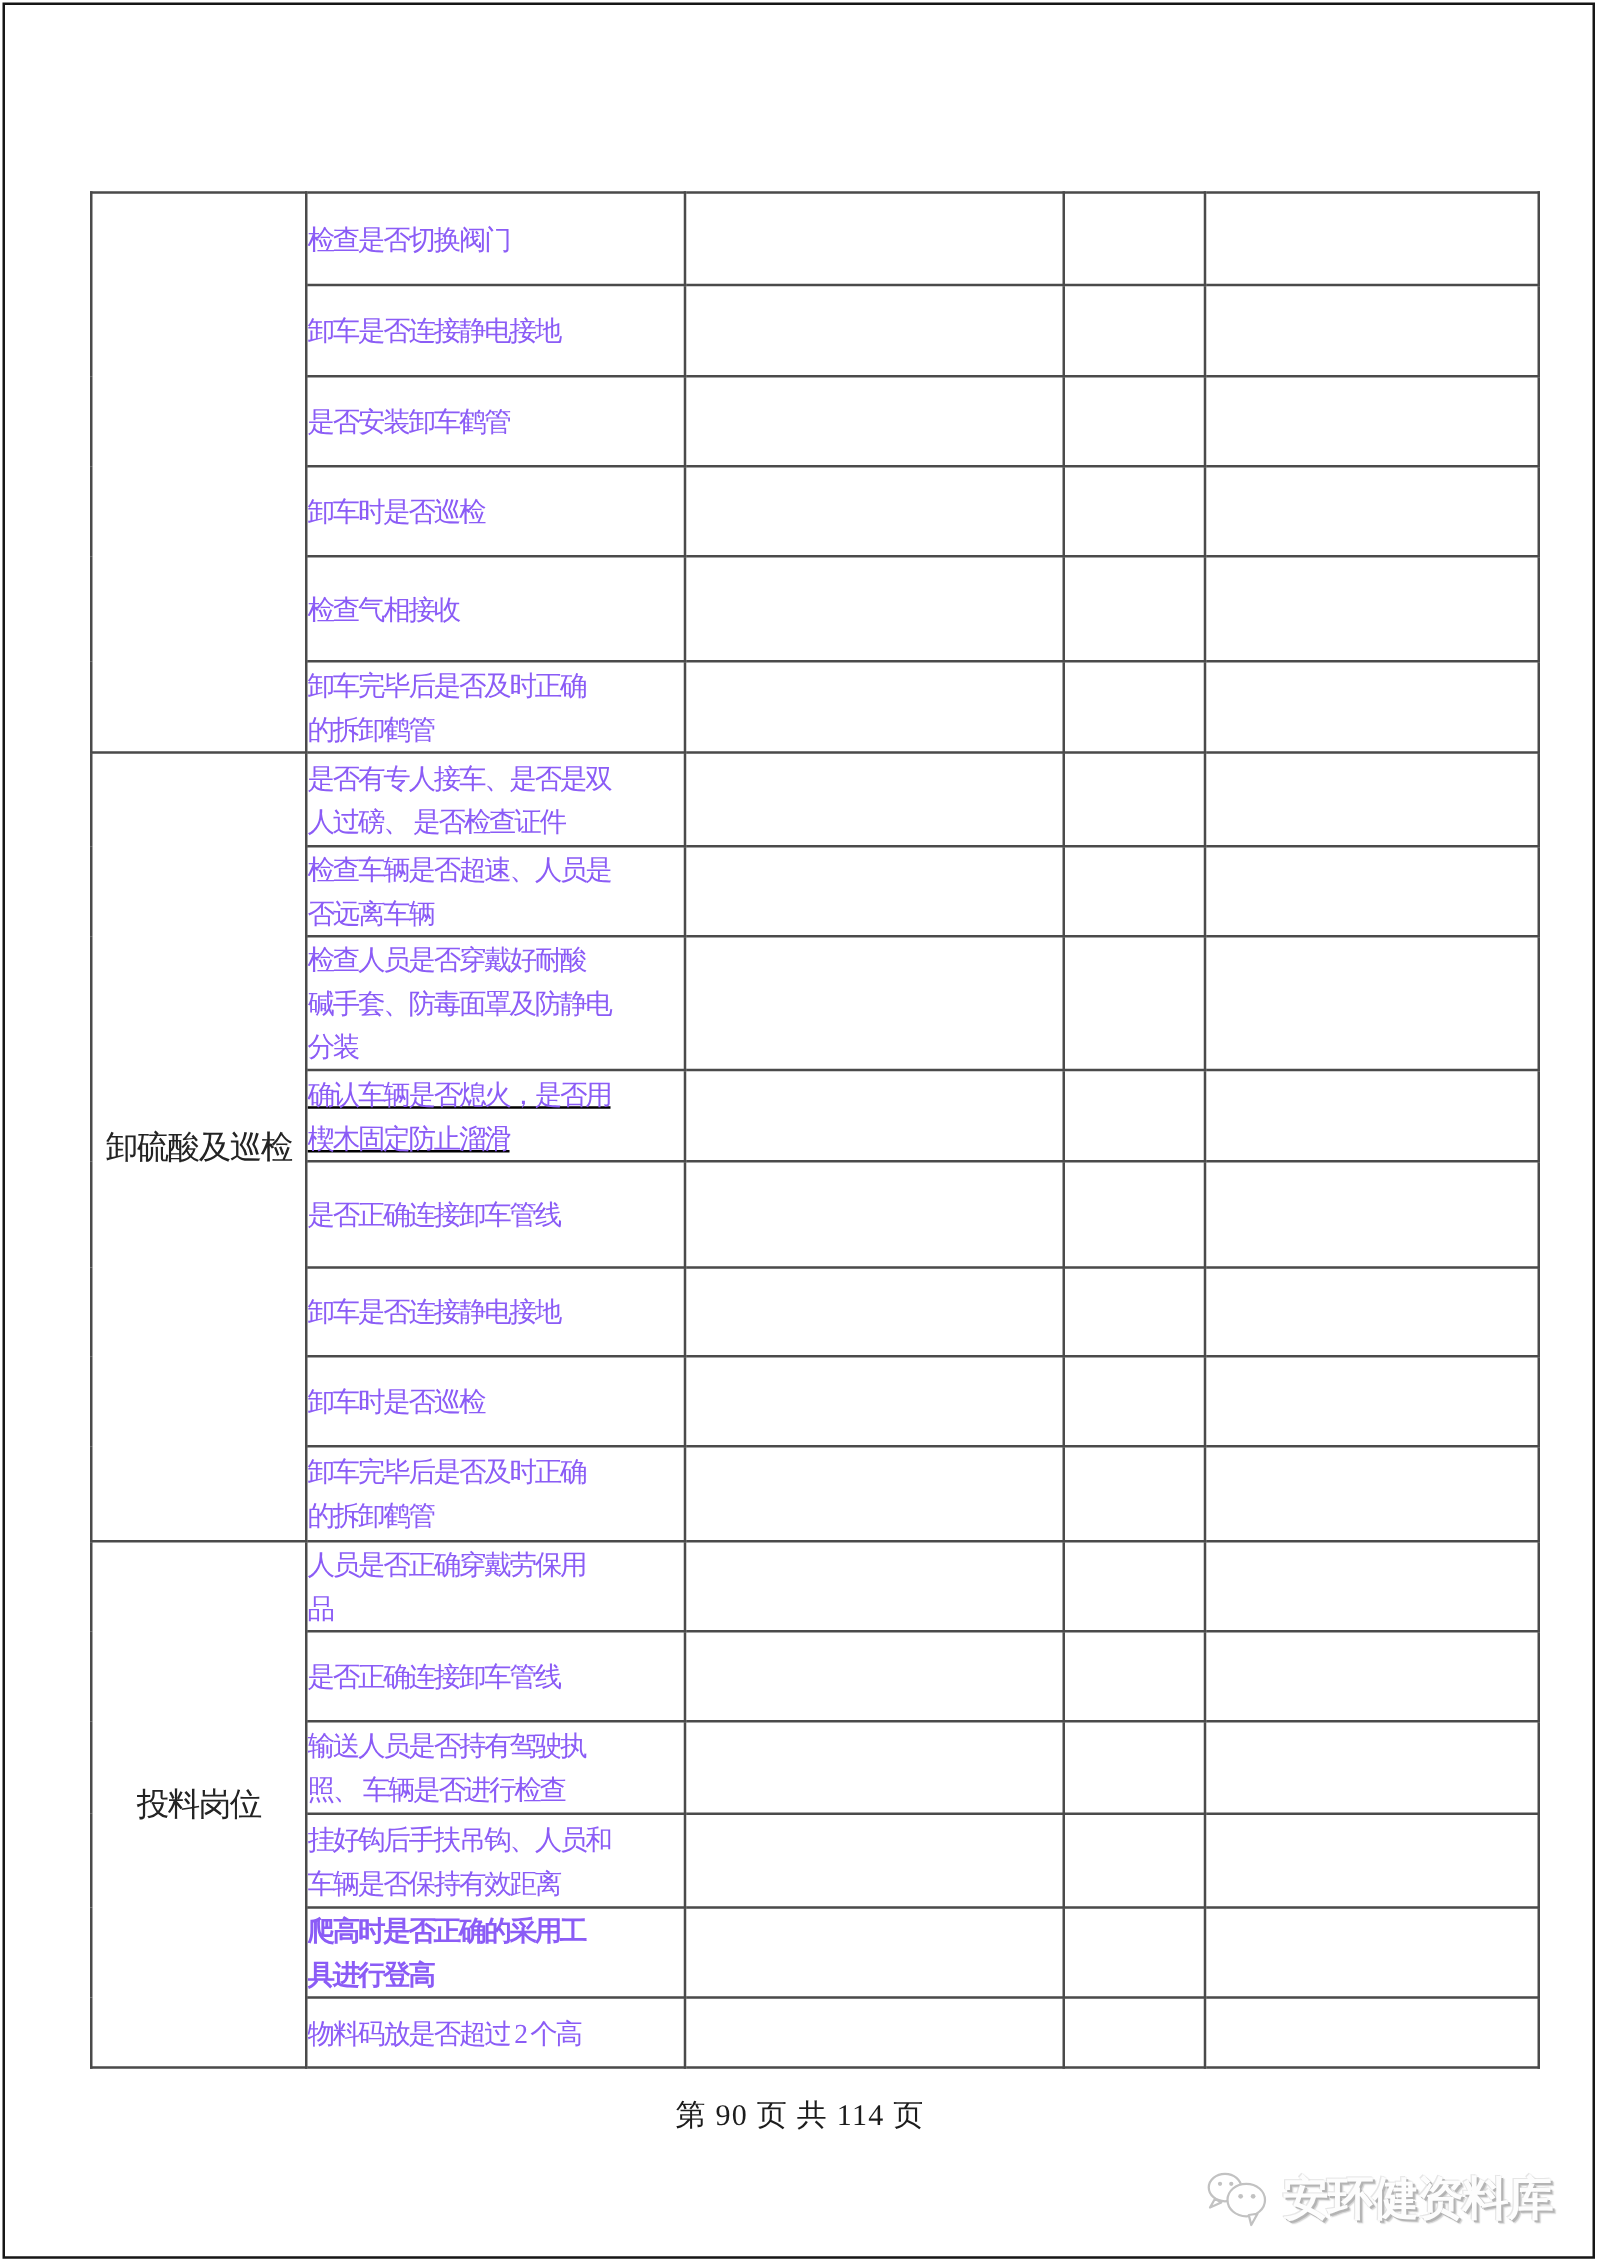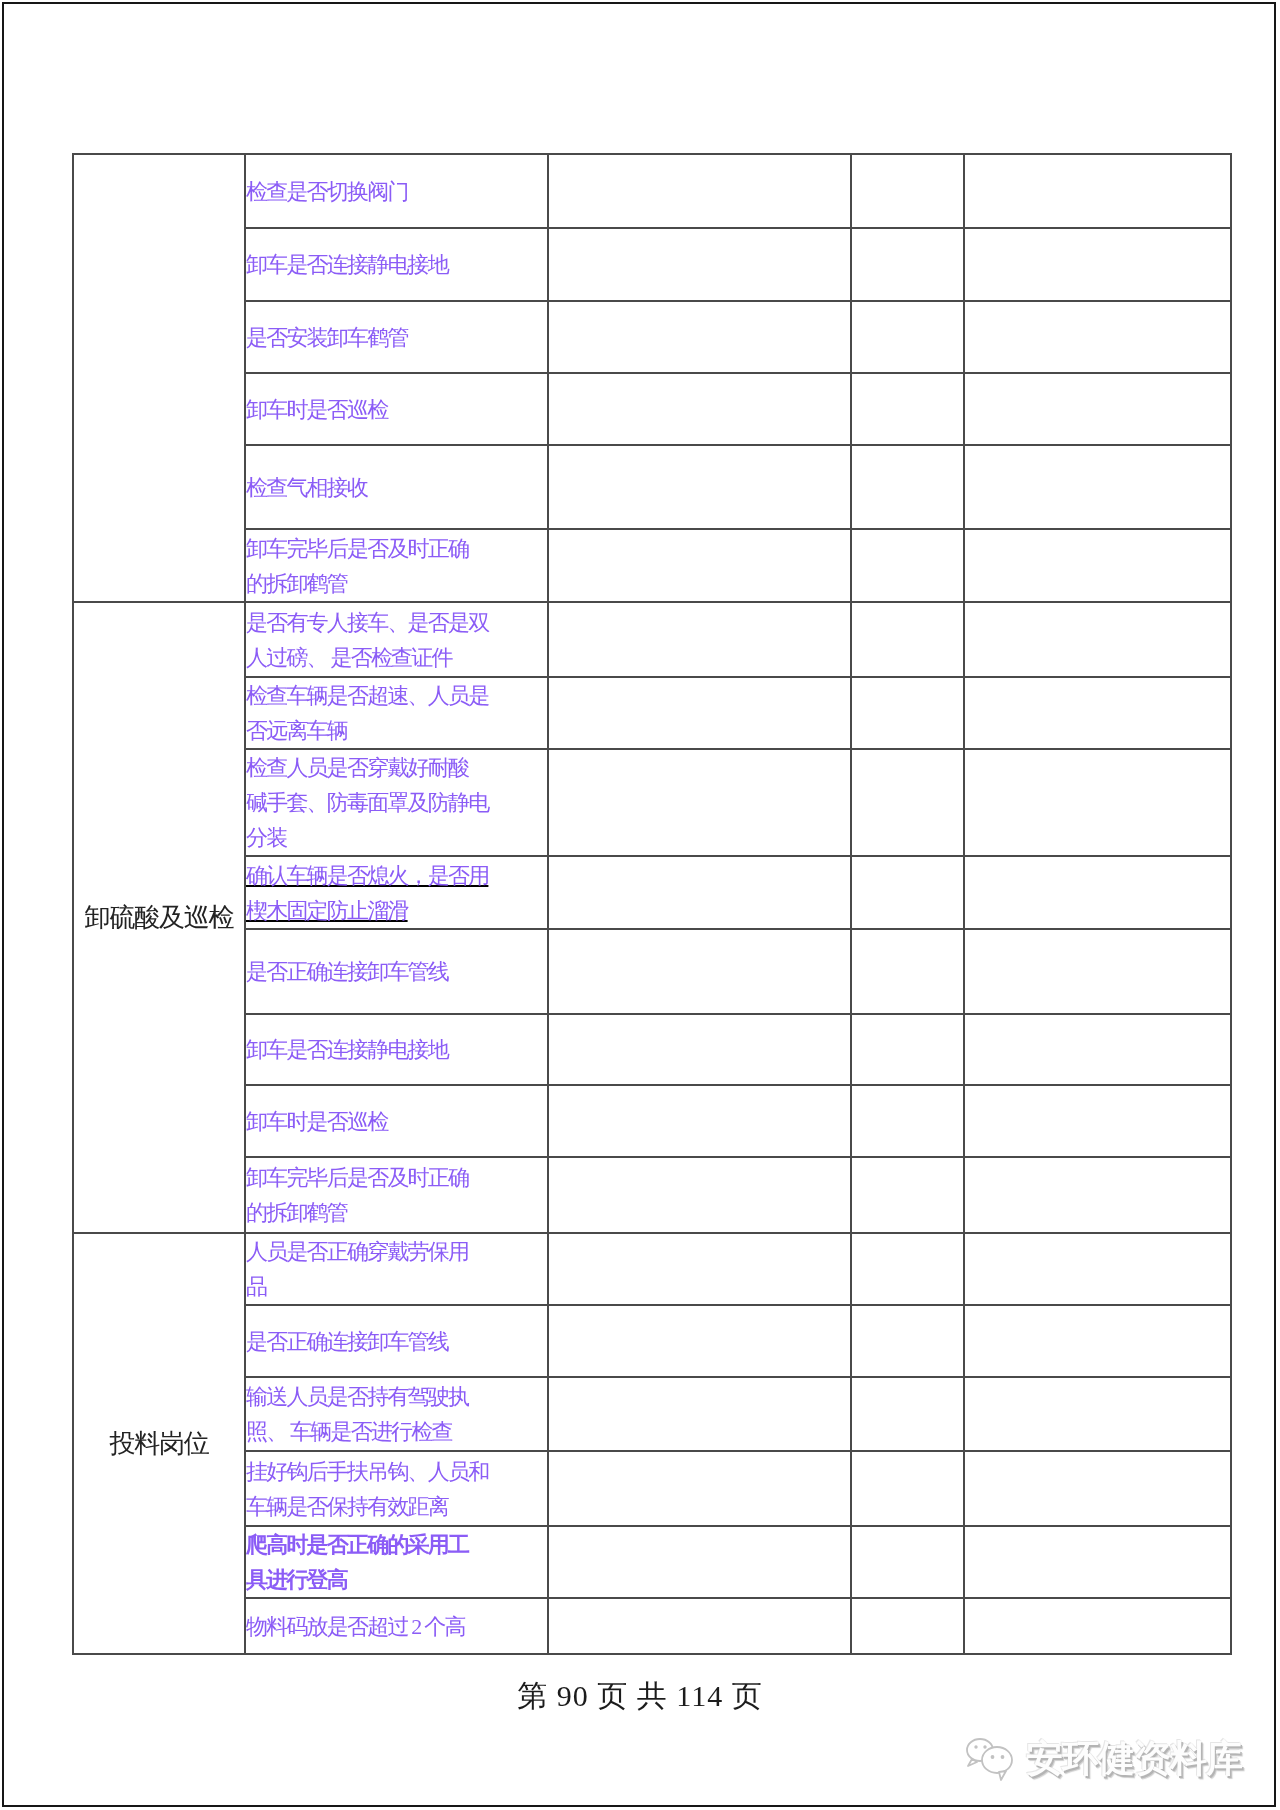--- a/index.html
+++ b/index.html
@@ -49,21 +49,21 @@
     padding: 1px 2px 1px 6px;
     white-space: pre-line;
     overflow: hidden;
   }
   td.blank { background: #ffffff; }
   .footer {
     position: absolute;
     left: 0; top: 1676px;
     width: 1280px;
     text-align: center;
-    font-size: 30px;
+    font-size: 24px;
     color: #1c1c1c;
     letter-spacing: 1px;
   }
   .watermark {
     position: absolute;
     top: 1734px;
     right: 38px;
     display: flex;
     align-items: center;
     gap: 9px;

